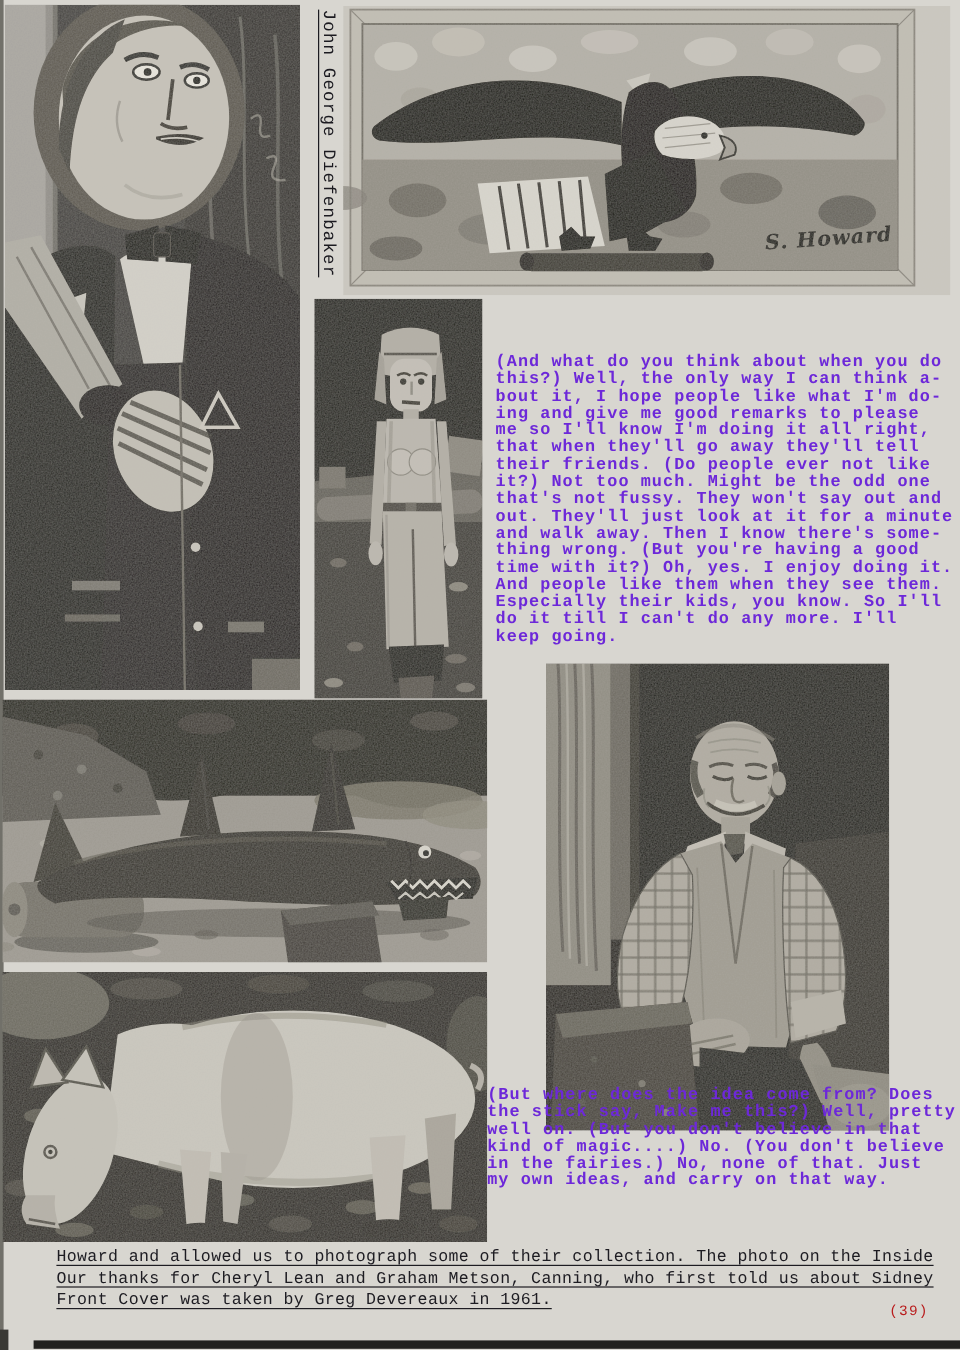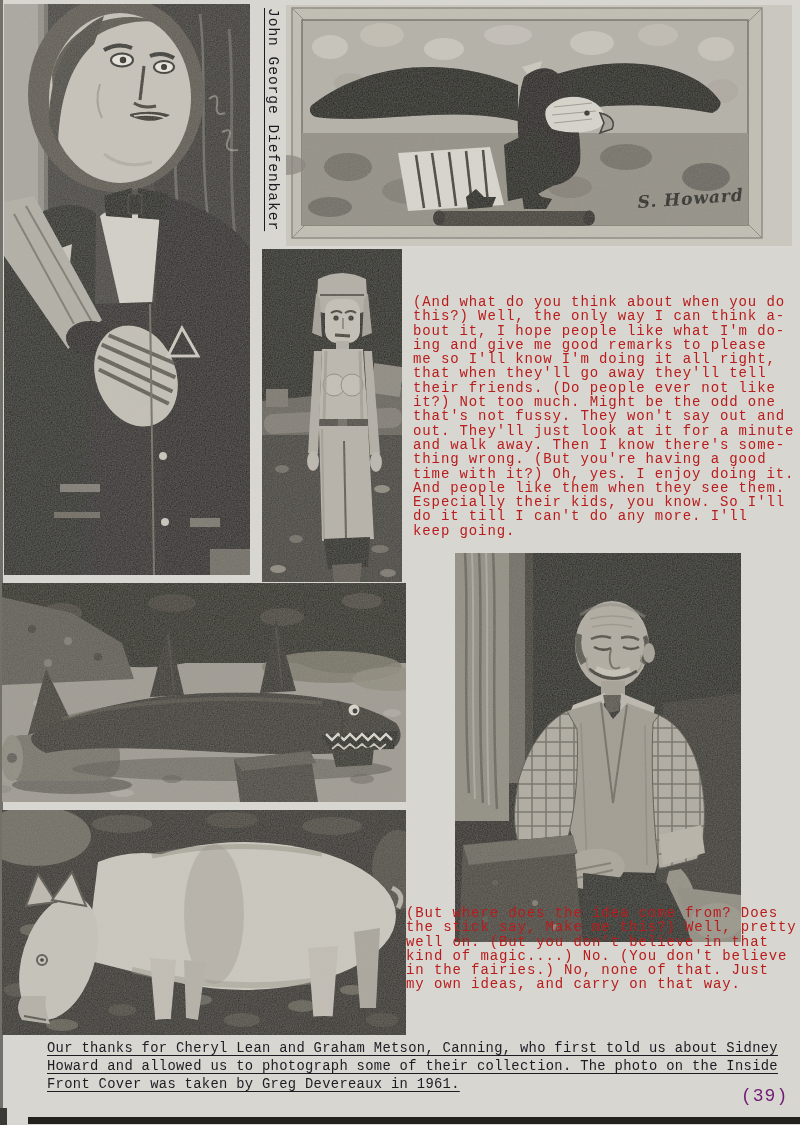--- a/index.html
+++ b/index.html
@@ -9,29 +9,29 @@
   .bottom-bar{position:absolute;left:28px;top:1117px;width:772px;height:7px;background:#22211e;}
   .corner-chip{position:absolute;left:0;top:1108px;width:7px;height:17px;background:#3a3935;}
   .photo{position:absolute;margin:0;padding:0;}
   .photo svg{display:block;width:100%;height:100%;}
   #ph1{left:4px;top:4px;width:246px;height:571px;}
   #ph2{left:286px;top:5px;width:506px;height:241px;}
   #ph3{left:262px;top:249px;width:140px;height:333px;}
   #ph4{left:2px;top:583px;width:404px;height:219px;}
   #ph5{left:2px;top:810px;width:404px;height:225px;}
   #ph6{left:455px;top:553px;width:286px;height:389px;}
-  .typewriter{position:absolute;white-space:pre;font-size:14px;line-height:14.3px;letter-spacing:.9px;color:#b91c1c;}
+  .typewriter{position:absolute;white-space:pre;font-size:14px;line-height:14.3px;letter-spacing:.9px;color:#6d28d9;font-weight:bold;}
   .para1{left:413px;top:295px;}
   .para2{left:406px;top:906px;}
   .credits{position:absolute;left:47px;top:1040px;font-size:13.8px;line-height:18.2px;letter-spacing:.32px;color:#1d1c22;}
   .credit-line{white-space:pre;text-decoration:underline;text-underline-offset:3px;text-decoration-thickness:1.2px;}
   .caption-vertical{position:absolute;left:283px;top:8px;transform:rotate(90deg);transform-origin:0 0;
         font-size:14.5px;line-height:21px;letter-spacing:1px;white-space:nowrap;
         text-decoration:underline;text-underline-offset:4px;color:#1b1a20;}
-  .page-number{position:absolute;left:741px;top:1086px;font-size:18px;letter-spacing:1px;color:#701a75;}
+  .page-number{position:absolute;left:741px;top:1086px;font-size:12px;letter-spacing:1px;color:#b91c1c;}
 </style>
 </head>
 <body>
 
 <div class="page">
   <div class="left-edge"></div>
 
   <figure class="photo" id="ph1" title="Wood carving of John George Diefenbaker in dark suit and bow tie">
     <svg viewBox="0 0 246 571" preserveAspectRatio="none">
       <defs>
@@ -407,21 +407,21 @@
   </figure>
 
   <div class="typewriter para2">(But where does the idea come from? Does
 the stick say, Make me this?) Well, pretty
 well on. (But you don't believe in that
 kind of magic....) No. (You don't believe
 in the fairies.) No, none of that. Just
 my own ideas, and carry on that way.</div>
 
   <div class="credits">
+    <div class="credit-line">Howard and allowed us to photograph some of their collection. The photo on the Inside</div>
     <div class="credit-line">Our thanks for Cheryl Lean and Graham Metson, Canning, who first told us about Sidney</div>
-    <div class="credit-line">Howard and allowed us to photograph some of their collection. The photo on the Inside</div>
     <div class="credit-line">Front Cover was taken by Greg Devereaux in 1961.</div>
   </div>
 
   <div class="page-number">(39)</div>
   <div class="corner-chip"></div>
   <div class="bottom-bar"></div>
 </div>
 
 </body></html>

